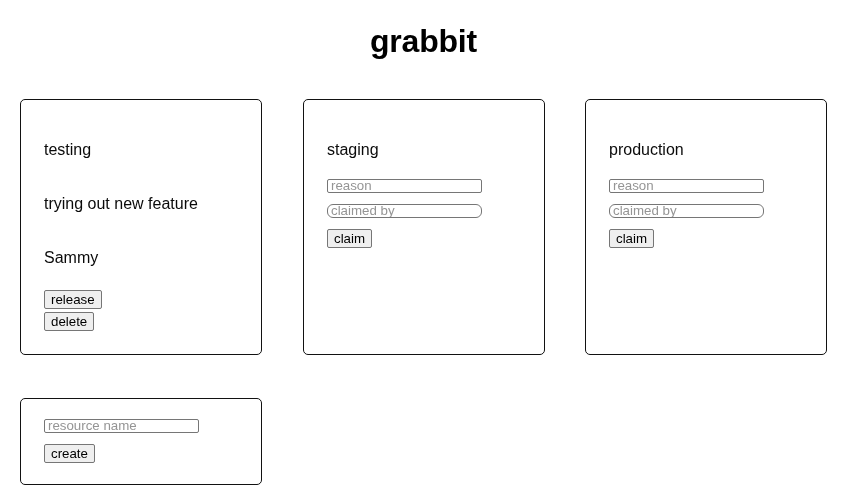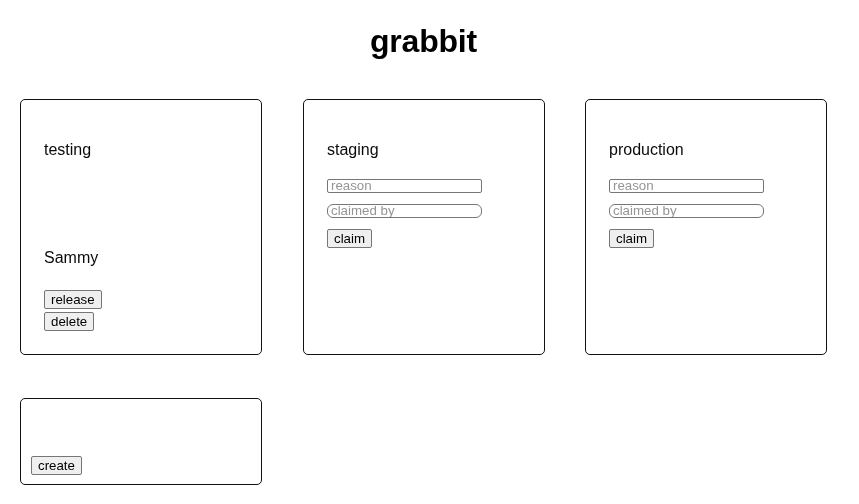--- a/index.html
+++ b/index.html
@@ -90,31 +90,32 @@
     border: 1px solid #767676;
     border-radius: 2px;
     padding: 1px 6px;
     height: 19px;
     cursor: default;
     text-align: center;
   }
   .btn-claim    { left: 23px; top: 129px; text-align: center; }
   .btn-release  { left: 23px; top: 190px; }
   .btn-delete   { left: 23px; top: 212px; text-align: center; }
-  .btn-create   { left: 10px; top: 45px; margin-top: 12px; }
+  .btn-create   { left: 23px; top: 45px; }
 </style>
 </head>
 <body>
 
 <div class="page-title">grabbit</div>
 
 <div class="card card-resource-testing">
 
   <div class="res-name">testing</div>
 
+  <div class="res-reason">trying out new feature</div>
 
   <div class="res-claimant">Sammy</div>
 
   <button class="btn btn-release">release</button>
 
   <button class="btn btn-delete">delete</button>
 </div>
 
 <div class="card card-resource-staging">
 
@@ -133,15 +134,16 @@
 
   <input class="field field-reason" type="text" placeholder="reason" style="">
 
   <input class="field field-claimedby" type="text" placeholder="claimed by" style="">
 
   <button class="btn btn-claim">claim</button>
 </div>
 
 <div class="card card-create">
 
+  <input class="field field-resource" type="text" placeholder="resource name" style="">
 
   <button class="btn btn-create">create</button>
 </div>
 
 </body></html>

